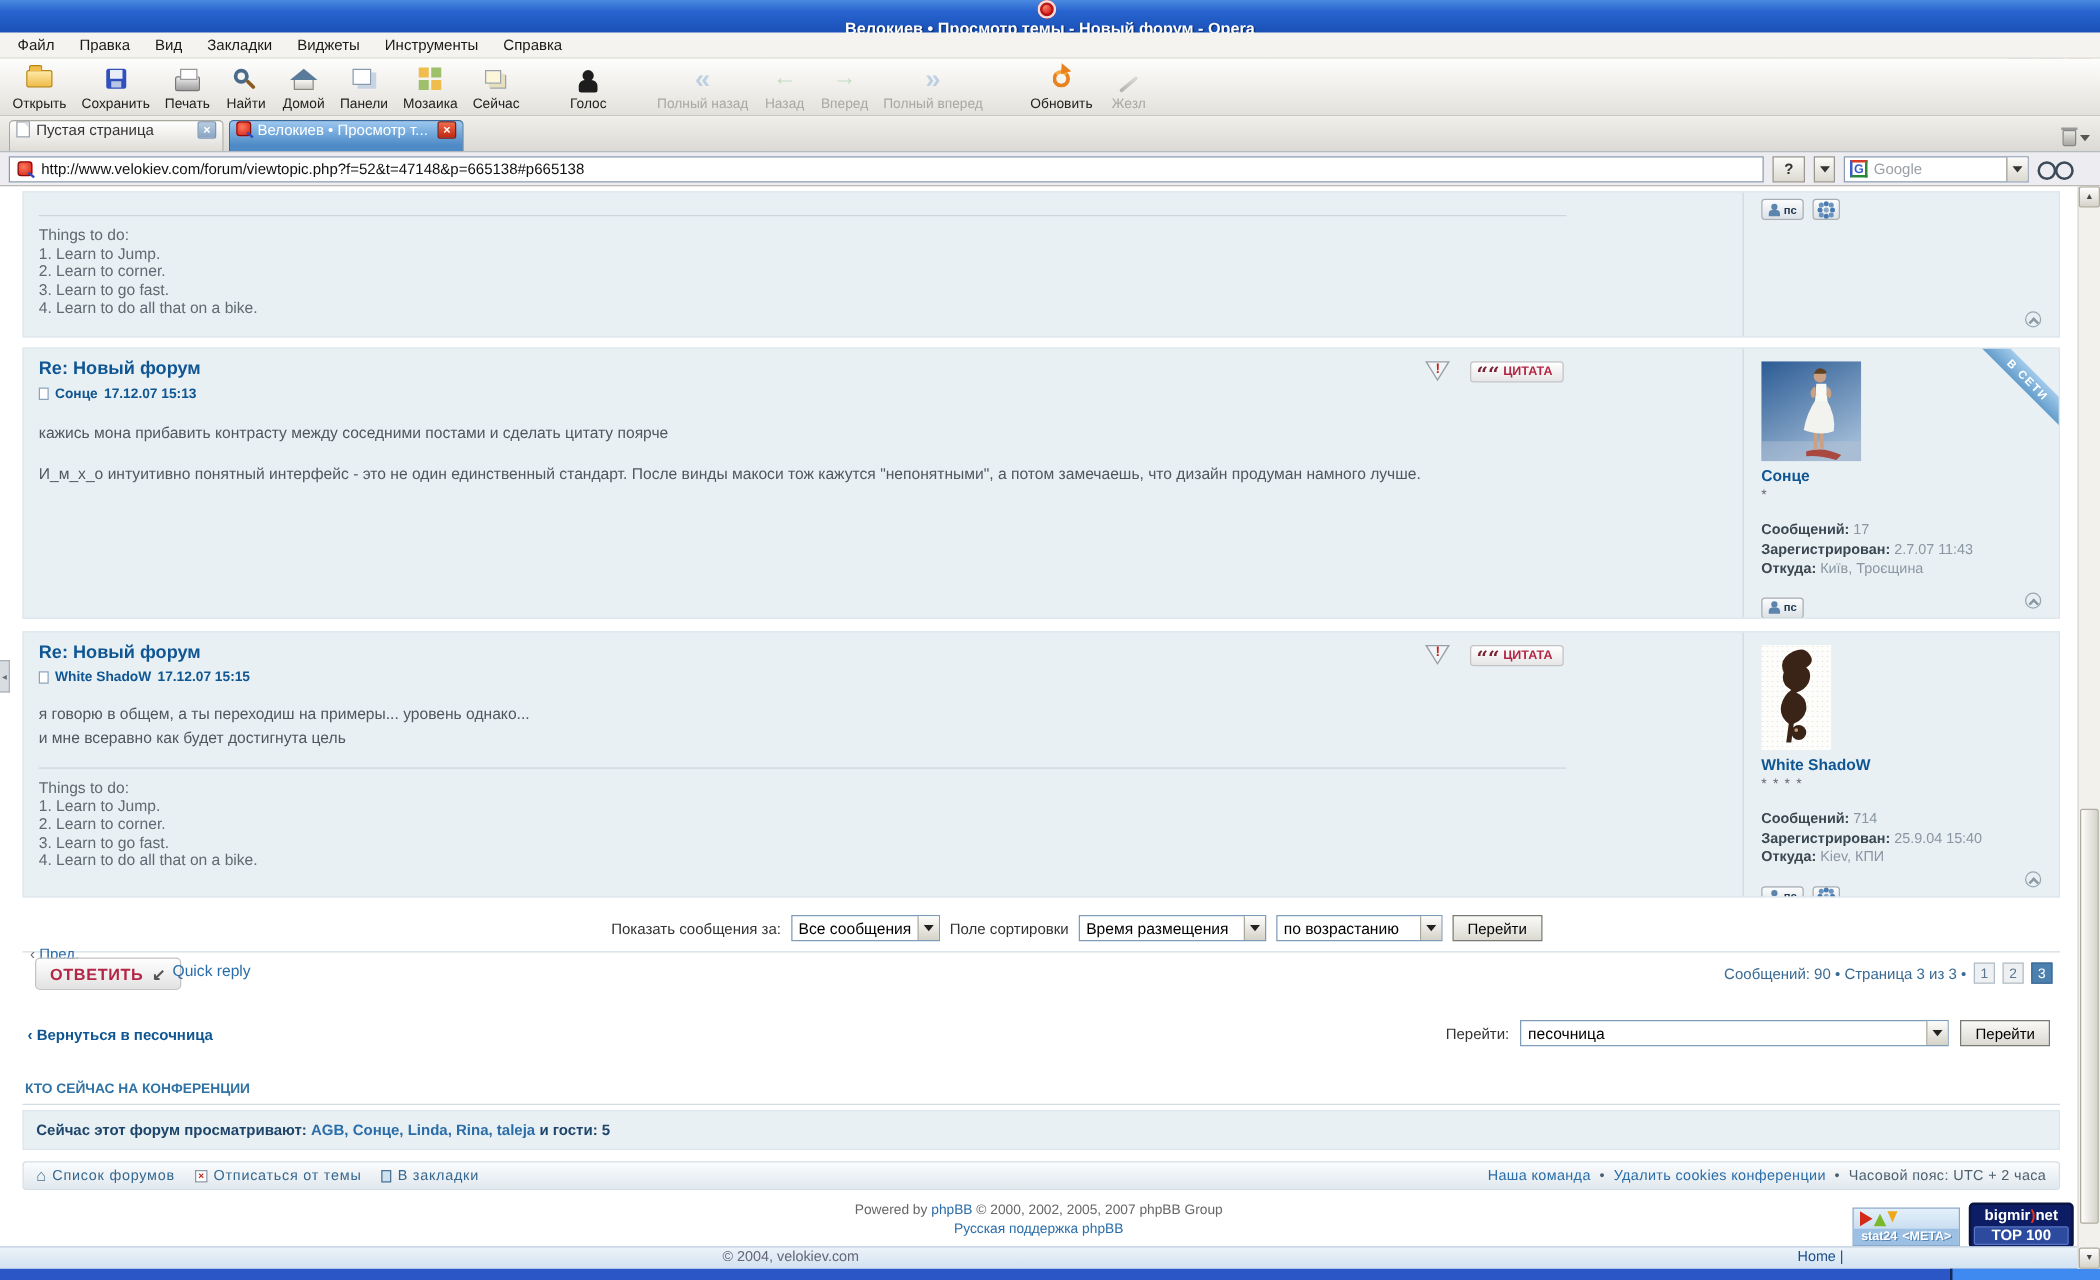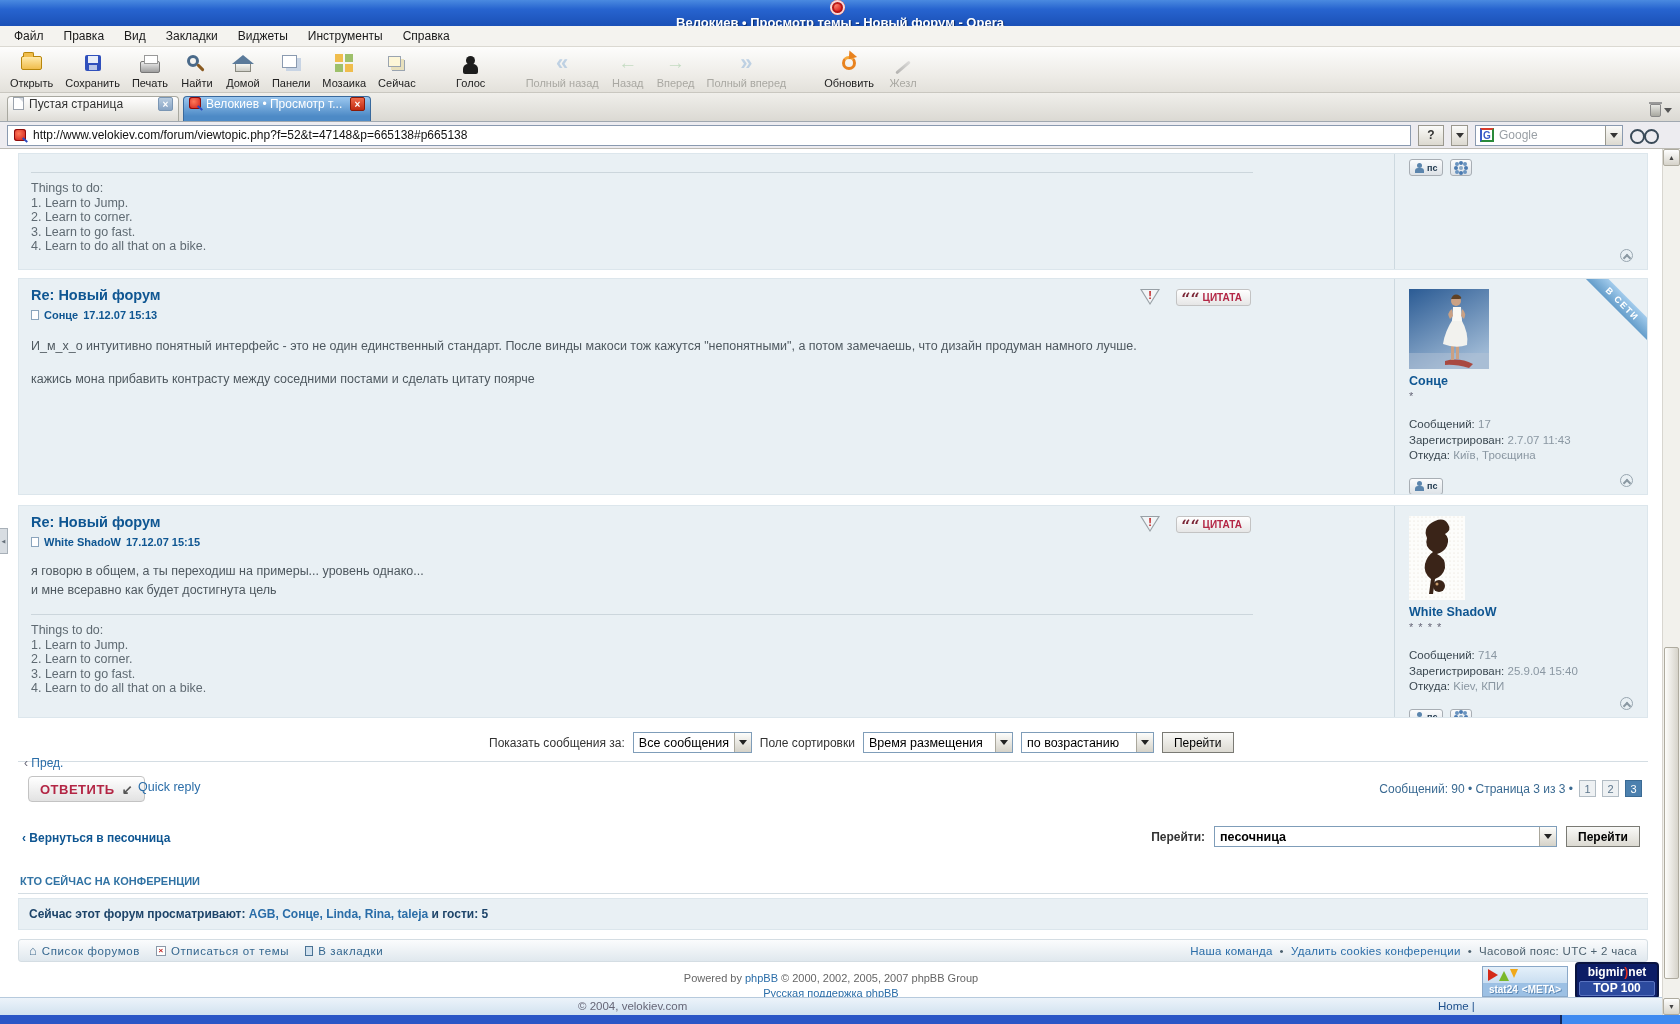--- a/index.html
+++ b/index.html
@@ -147,21 +147,21 @@
   .sig{color:#5f6a72;line-height:14.5px;}
   .up-link{position:absolute;right:14px;bottom:7px;width:13px;height:13px;border:1px solid #98a6b0;border-radius:50%;}
   .up-link:after{content:"";position:absolute;left:3px;top:4.5px;width:4px;height:4px;
     border-left:2px solid #8a98a2;border-top:2px solid #8a98a2;transform:rotate(45deg);}
   .online-ribbon{position:absolute;top:17px;right:-30px;transform:rotate(45deg);
     background:linear-gradient(#a2cbec,#649dca);color:#fff;font-size:9px;font-weight:bold;
     letter-spacing:1.5px;padding:3px 34px;white-space:nowrap;}
   .prof-name{margin-top:5px;font-size:12.5px;font-weight:bold;color:#0f5692;}
   .prof-rank{font-size:11px;color:#667;margin-top:2px;letter-spacing:1px;}
   .prof-stats{margin-top:15px;font-size:11.5px;line-height:15.5px;}
-  .stat-label{font-weight:normal;color:#3a4750;}
+  .stat-label{font-weight:bold;color:#3a4750;}
   .stat-val{color:#8a97a2;}
   .prof-btns{margin-top:14px;display:flex;gap:7px;}
   .pm-btn{display:inline-flex;align-items:center;height:17px;padding:1px 5px;border:1px solid #a8aeb4;
     border-radius:3px;background:linear-gradient(#fbfcfd,#dde2e7);font-size:9px;font-weight:bold;color:#223a50;gap:3px;}
   .person-ic{width:9px;height:10px;position:relative;flex:none;}
   .person-ic:before{content:"";position:absolute;top:0;left:2px;width:5px;height:5px;border-radius:50%;background:#5b85ad;}
   .person-ic:after{content:"";position:absolute;bottom:0;left:0;width:9px;height:5px;border-radius:3px 3px 0 0;background:#5b85ad;}
   .icq-btn{display:inline-flex;align-items:center;justify-content:center;width:22px;height:17px;
     border:1px solid #a8aeb4;border-radius:3px;background:linear-gradient(#fbfcfd,#dde2e7);}
   .flower-ic{width:4px;height:4px;border-radius:50%;background:#8aa8c6;
@@ -184,35 +184,35 @@
     font-size:12.5px;color:#000;justify-content:space-between;}
   .xp-select .val{padding:0 5px;white-space:nowrap;}
   .xp-select .dd{width:17px;height:100%;background:linear-gradient(#fdfdfb,#d5d2c8);border-left:1px solid #aaa79c;
     display:flex;align-items:center;justify-content:center;flex:none;}
   .xp-select .dd i{width:0;height:0;border-left:4px solid transparent;border-right:4px solid transparent;border-top:5px solid #222;}
   .w-show{width:119px;} .w-sort{width:150px;} .w-order{width:133px;} .w-jump{width:343px;}
   .xp-btn{height:21px;padding:0 11px;background:linear-gradient(#f9f9f7,#dcdad2);border:1px solid #7a7a74;
     font-size:12px;color:#000;display:flex;align-items:center;}
   .full-hr{border:0;border-top:1px solid #d4dde3;margin:6px 14px 0 18px;}
 
-  .reply-row{position:relative;height:36px;margin:12px 14px 0 18px;}
+  .reply-row{position:relative;height:36px;margin:2px 14px 0 18px;}
   .reply-btn{position:absolute;left:10px;top:2px;height:26px;padding:0 11px;border:1px solid #c3c3c3;
     border-radius:4px;background:linear-gradient(#ffffff,#e2e2e2);display:flex;align-items:center;gap:7px;
     font-size:13px;font-weight:bold;color:#b32645;letter-spacing:.5px;}
   .reply-arrow{color:#555;font-weight:bold;font-size:13px;}
   .quick-link{position:absolute;left:120px;top:6px;color:#2a6da8;font-size:12.5px;}
   .pag{position:absolute;right:6px;top:6px;display:flex;align-items:center;gap:6px;font-size:12px;color:#3a6a92;}
   .pg{width:17px;height:17px;border:1px solid #b2bcc4;background:#eef1f3;color:#5c758c;
     display:flex;align-items:center;justify-content:center;font-size:11px;}
   .pg.active{background:#4c80ae;border-color:#3a6a94;color:#fff;}
 
   .jump-row{position:relative;height:27px;margin:16px 14px 0 18px;font-size:12px;color:#333;}
   .back-link{position:absolute;left:4px;top:5px;font-weight:bold;color:#0f5692;font-size:12px;}
   .back-link:before{content:"\2039\00a0";}
-  .jump-group{position:absolute;right:8px;top:0;display:flex;gap:9px;align-items:center;font-weight:bold;}
+  .jump-group{position:absolute;right:8px;top:0;display:flex;gap:9px;align-items:center;}
 
   .whois-head{margin:22px 14px 0 20px;font-size:11px;font-weight:bold;color:#3173a4;}
   .whois-panel{margin:4px 14px 0 18px;background:#e9f0f4;border:1px solid #dce6ec;padding:8px 10px;font-size:12px;}
   .who-prefix,.who-suffix{font-weight:bold;color:#1d4469;}
   .who-users{font-weight:bold;color:#2a6da8;}
 
   .navbar{margin:9px 14px 0 18px;height:23px;background:linear-gradient(#fbfcfd,#e0e8ee);
     border:1px solid #d4dde3;border-radius:3px;display:flex;align-items:center;padding:0 10px;
     font-size:11.5px;gap:16px;letter-spacing:.6px;}
   .nav-item{display:flex;align-items:center;gap:5px;color:#35678f;}
@@ -450,22 +450,22 @@
 
   <div class="post p1">
     <div class="post-main">
       <div class="post-title">Re: Новый форум</div>
       <div class="post-meta">
         <span class="doc-ic"></span>
         <span>Сонце</span>
         <span>17.12.07 15:13</span>
       </div>
       <div class="post-body">
+        <div class="body-line">кажись мона прибавить контрасту между соседними постами и сделать цитату поярче</div>
         <div class="body-line">И_м_х_о интуитивно понятный интерфейс - это не один единственный стандарт. После винды макоси тож кажутся "непонятными", а потом замечаешь, что дизайн продуман намного лучше.</div>
-        <div class="body-line">кажись мона прибавить контрасту между соседними постами и сделать цитату поярче</div>
       </div>
     </div>
     <div class="post-buttons">
       <span class="warn-ic">
         <span class="warn-tri"></span>
           <span class="warn-tri2"></span>
         <span class="warn-ex">!</span>
       </span>
       <span class="quote-btn">
         <span class="qmark">““</span>

